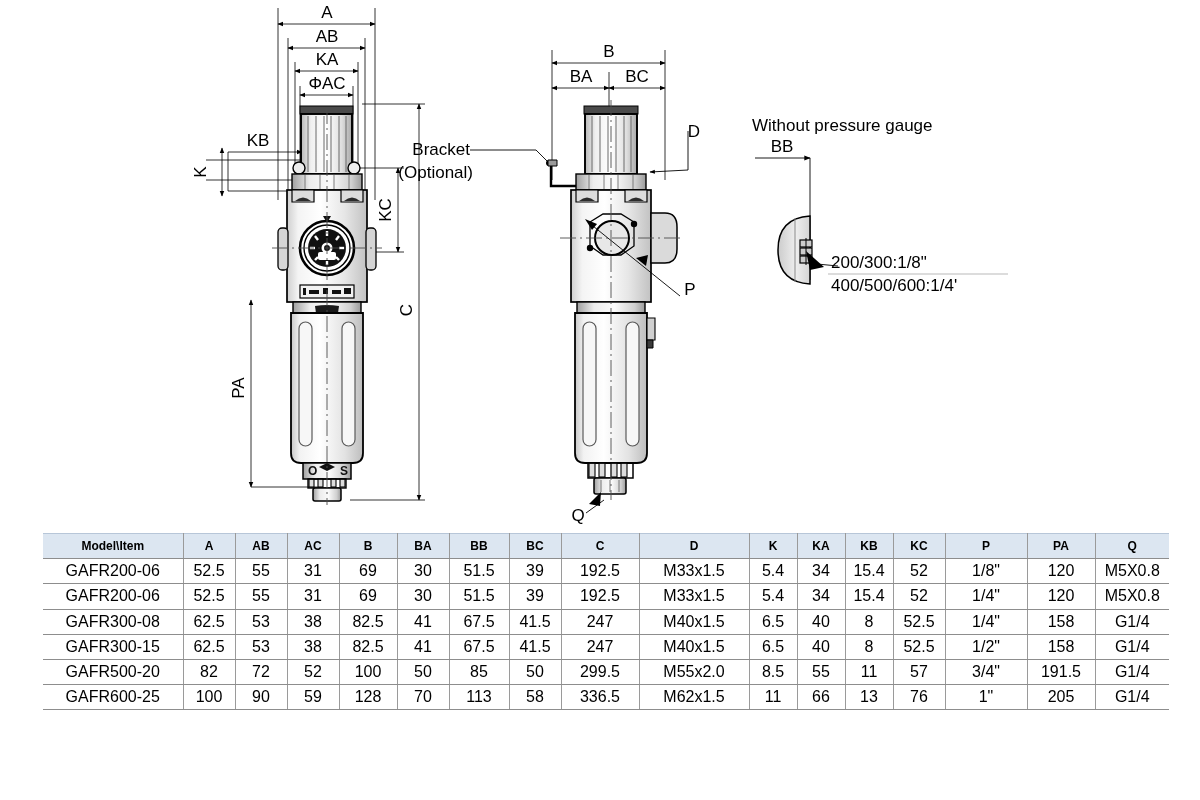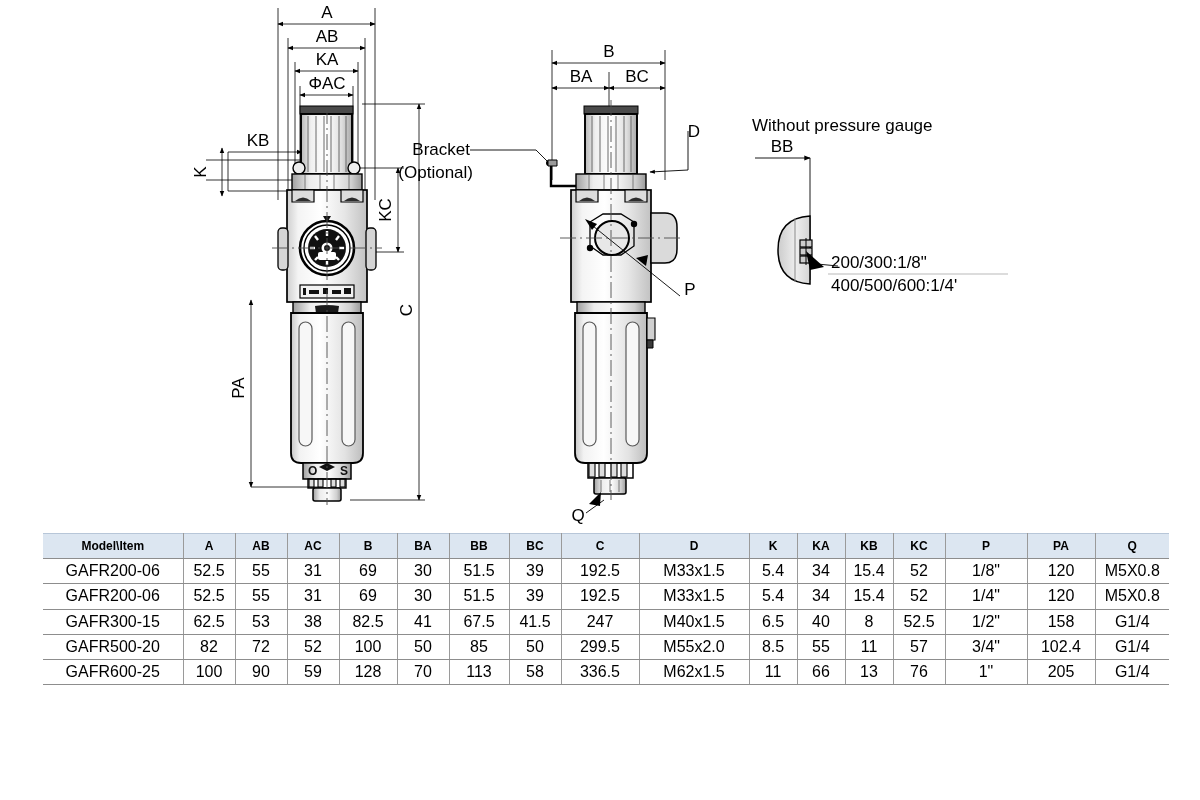--- a/index.html
+++ b/index.html
@@ -516,20 +516,39 @@
           <td>M33x1.5</td>
           <td>5.4</td>
           <td>34</td>
           <td>15.4</td>
           <td>52</td>
           <td>1/4"</td>
           <td>120</td>
           <td>M5X0.8</td>
         </tr>
         <tr>
+          <td class="model">GAFR300-08</td>
+          <td>62.5</td>
+          <td>53</td>
+          <td>38</td>
+          <td>82.5</td>
+          <td>41</td>
+          <td>67.5</td>
+          <td>41.5</td>
+          <td>247</td>
+          <td>M40x1.5</td>
+          <td>6.5</td>
+          <td>40</td>
+          <td>8</td>
+          <td>52.5</td>
+          <td>1/4"</td>
+          <td>158</td>
+          <td>G1/4</td>
+        </tr>
+        <tr>
           <td class="model">GAFR300-15</td>
           <td>62.5</td>
           <td>53</td>
           <td>38</td>
           <td>82.5</td>
           <td>41</td>
           <td>67.5</td>
           <td>41.5</td>
           <td>247</td>
           <td>M40x1.5</td>
@@ -550,21 +569,21 @@
           <td>50</td>
           <td>85</td>
           <td>50</td>
           <td>299.5</td>
           <td>M55x2.0</td>
           <td>8.5</td>
           <td>55</td>
           <td>11</td>
           <td>57</td>
           <td>3/4"</td>
-          <td>102.4</td>
+          <td>191.5</td>
           <td>G1/4</td>
         </tr>
         <tr>
           <td class="model">GAFR600-25</td>
           <td>100</td>
           <td>90</td>
           <td>59</td>
           <td>128</td>
           <td>70</td>
           <td>113</td>

